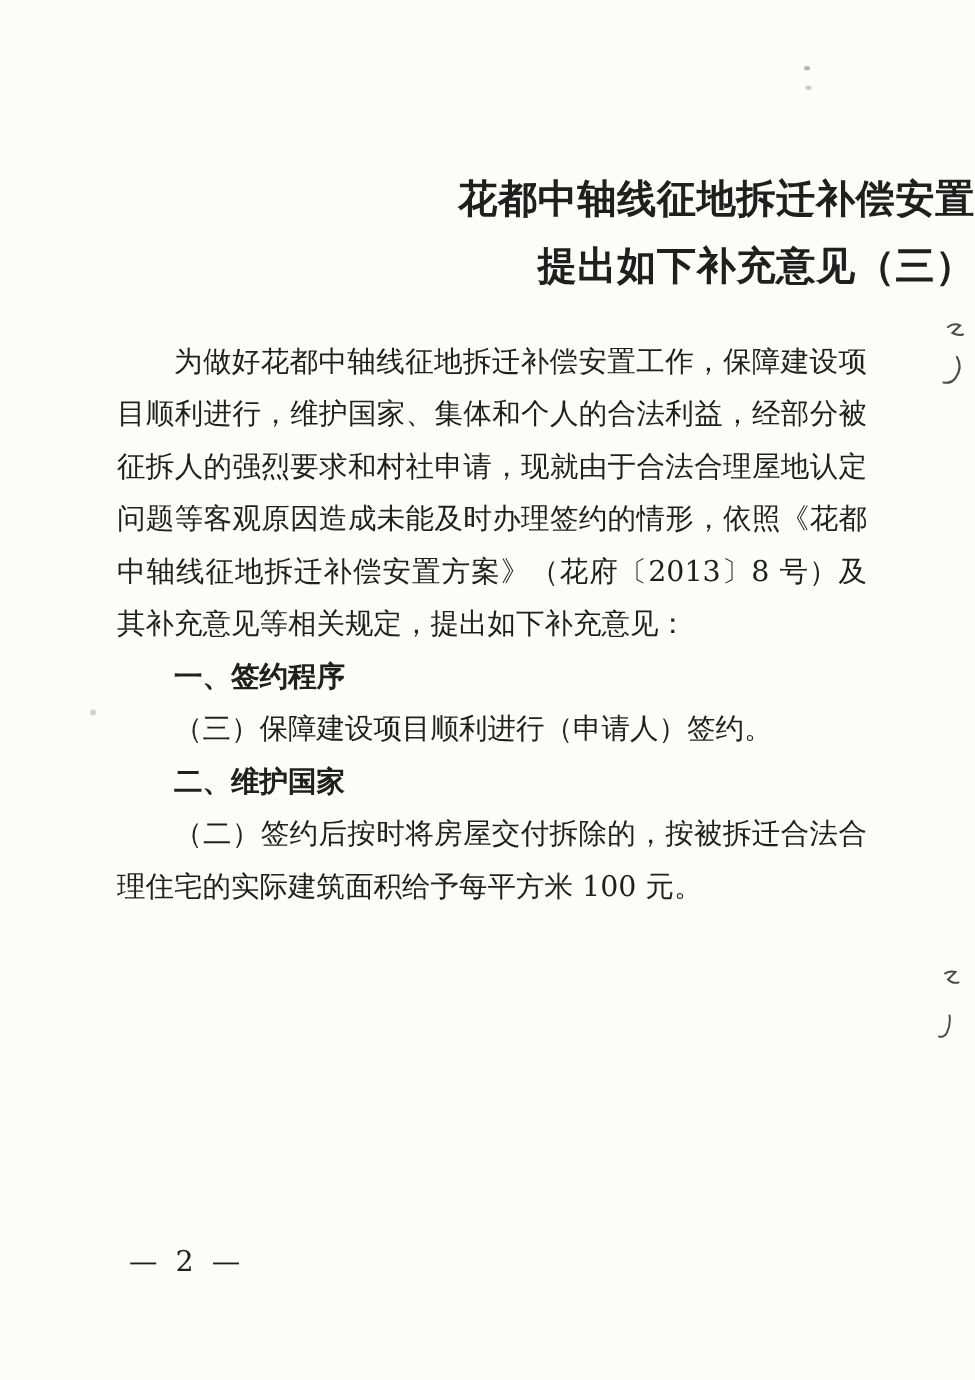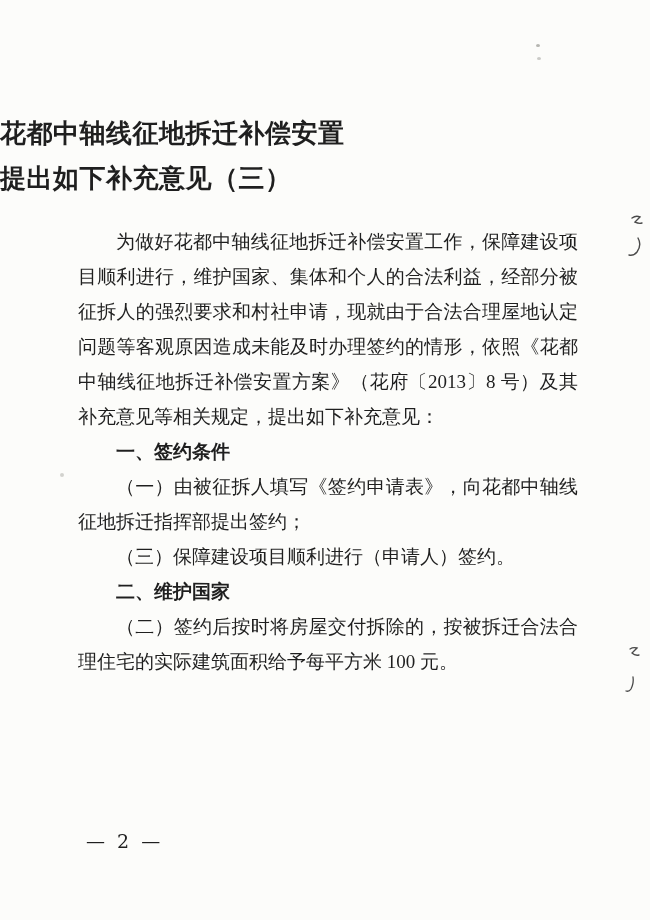--- a/index.html
+++ b/index.html
@@ -13,40 +13,39 @@
     height: 920px;
     margin: 0 auto;
     background: #fcfcfa;
     font-family: "DejaVu Serif", "Liberation Serif", serif;
     color: #1f1f1f;
     overflow: hidden;
     box-sizing: border-box;
   }
   .title-block {
     padding-top: 111px;
-    text-align: left;
+    text-align: right;
     font-weight: bold;
     font-size: 26px;
     line-height: 45px;
     letter-spacing: 0.5px;
   }
   .title-line {
     white-space: nowrap;
   }
   .body-block {
     margin: 23px 72px 0 78px;
     font-size: 19px;
     line-height: 35px;
     text-align: justify;
     text-justify: inter-ideograph;
   }
   .para {
     margin: 0;
     text-indent: 2em;
-    font-family: Liberation Serif, serif;
   }
   .para.heading {
     font-weight: bold;
   }
   .footer-pagenum {
     position: absolute;
     left: 86px;
     top: 830px;
     font-size: 19px;
     letter-spacing: 3px;
@@ -69,22 +68,21 @@
 
 <div class="page">
 
   <div class="title-block">
     <div class="title-line">花都中轴线征地拆迁补偿安置</div>
     <div class="title-line">提出如下补充意见（三）</div>
   </div>
 
   <div class="body-block">
     <p class="para">为做好花都中轴线征地拆迁补偿安置工作，保障建设项目顺利进行，维护国家、集体和个人的合法利益，经部分被征拆人的强烈要求和村社申请，现就由于合法合理屋地认定问题等客观原因造成未能及时办理签约的情形，依照《花都中轴线征地拆迁补偿安置方案》（花府〔2013〕8 号）及其补充意见等相关规定，提出如下补充意见：</p>
-    <p class="para heading">一、签约条件</p>
-    <p class="para">（一）由被征拆人填写《签约申请表》，向花都中轴线征地拆迁指挥部提出签约；</p>
+    <p class="para heading">一、签约程序</p>
     <p class="para">（三）保障建设项目顺利进行（申请人）签约。</p>
     <p class="para heading">二、维护国家</p>
     <p class="para">（二）签约后按时将房屋交付拆除的，按被拆迁合法合理住宅的实际建筑面积给予每平方米 100 元。</p>
   </div>
 
   <div class="footer-pagenum">— 2 —</div>
 
   <svg class="ink-mark" style="left:629px; top:213px;" width="18" height="18" viewBox="0 0 18 18">
     <path d="M3 5 Q7 2 11 4 L6 9 Q10 11 13 10" fill="none" stroke="#4a4a4a" stroke-width="1.4" stroke-linecap="round"></path>
   </svg>

